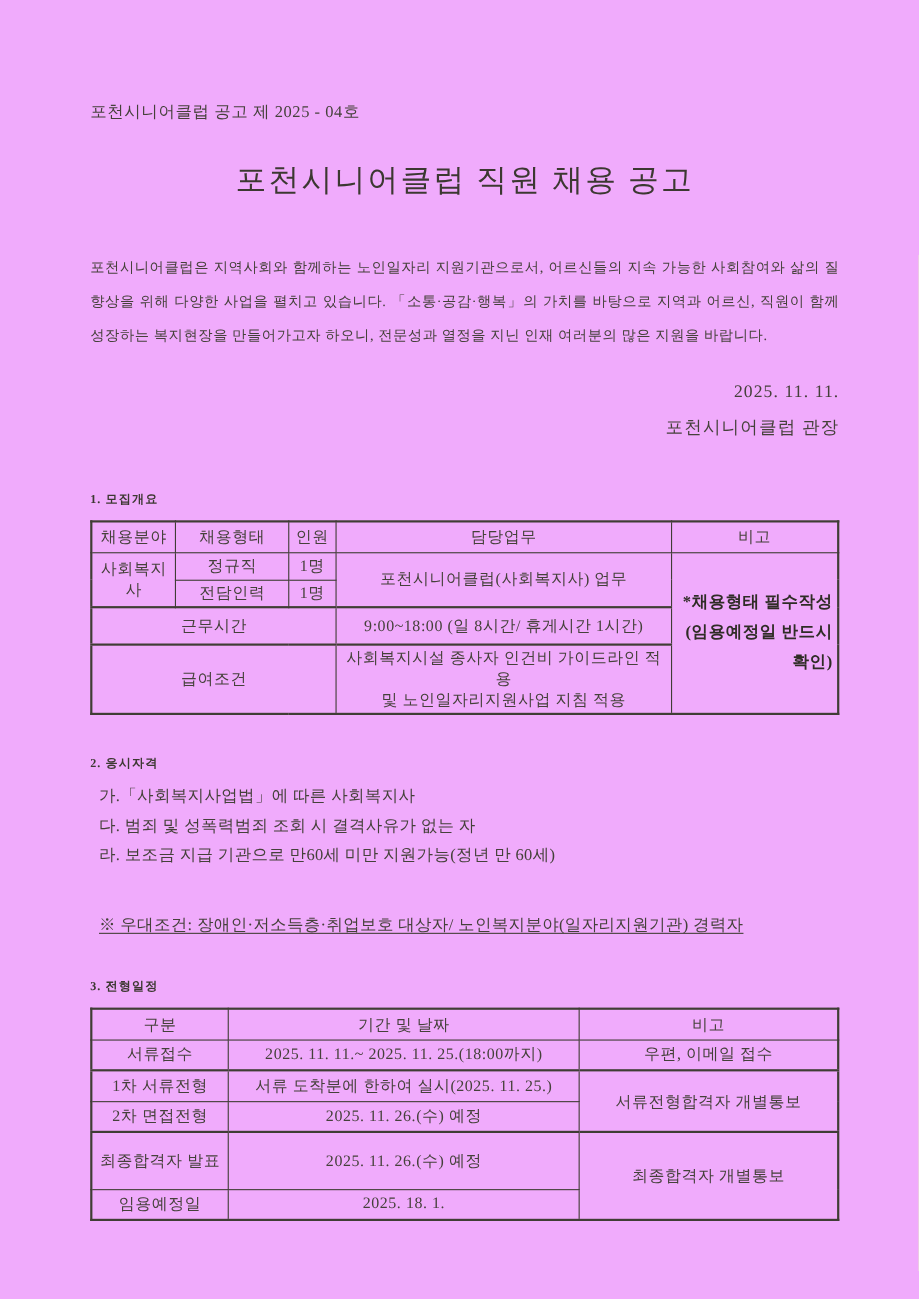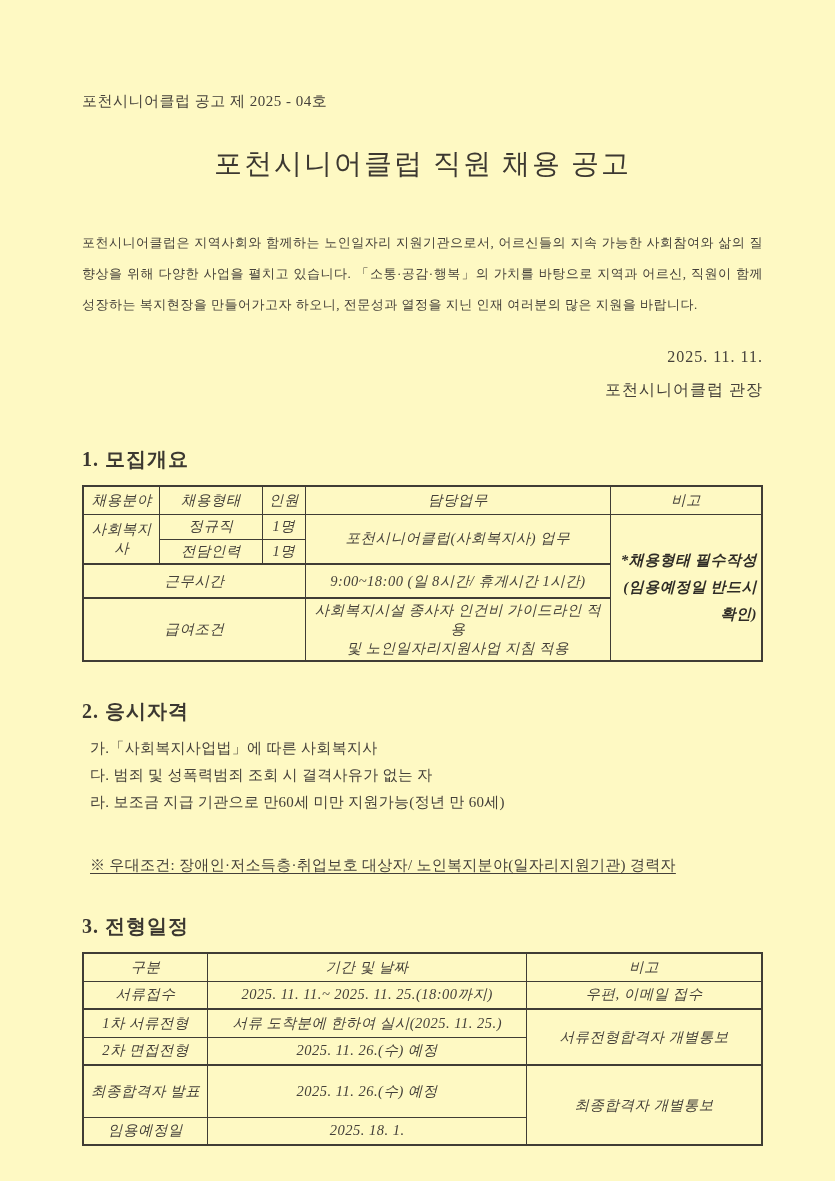--- a/index.html
+++ b/index.html
@@ -1,21 +1,21 @@
 <!DOCTYPE html>
 <html lang="ko"><head>
 <meta charset="utf-8">
 <style>
   * { margin:0; padding:0; box-sizing:border-box; }
   html,body { background:#e9e4d2; }
   .page {
     position:relative;
     width:835px; height:1181px;
     margin:0 auto;
-    background:#fef9c3;
+    background:#f0abfc;
     color:#45413a;
     font-family:"Liberation Serif","DejaVu Serif",serif;
     padding:92px 72px 0 82px;
     overflow:hidden;
   }
   .doc-number { font-size:15px; letter-spacing:0.5px; }
   .doc-title {
     margin-top:34px;
     text-align:center;
     font-size:28px;
@@ -25,33 +25,33 @@
   }
   .intro {
     margin-top:44px;
     font-size:13px;
     line-height:31px;
     text-align:justify;
     word-break:break-all;
     letter-spacing:0.5px;
   }
   .sign-block { margin-top:20px; text-align:right; font-size:16px; line-height:33px; letter-spacing:1px; }
-  .section-heading { font-size:20px; font-weight:bold; letter-spacing:1px; color:#3c3831; }
+  .section-heading { font-size:11px; font-weight:bold; letter-spacing:1px; color:#3c3831; }
   .h1 { margin-top:40px; }
   .h2 { margin-top:36px; }
   .h3 { margin-top:34px; }
   table {
     margin-top:12px;
     width:681px;
     border-collapse:collapse;
     font-size:14.5px;
     color:#45413a;
   }
   table, th, td { border:1px solid #403d35; }
-  table { border:2px solid #403d35;font-style:italic; }
+  table { border:2px solid #403d35; }
   th, td { text-align:center; vertical-align:middle; padding:2px 4px; font-weight:normal; letter-spacing:0.5px; }
   .t1 tr.hrow { height:28px; }
   .t1 tr.r { height:25px;padding-left:24px; }
   .t1 tr.work { height:34px; }
   .t1 tr.salary { height:50px; }
   .t1 tr.salary td, .t1 tr.work td { border-top:2px solid #403d35; }
   .note-cell { font-weight:bold; font-size:15px; line-height:27px; color:#2f2c26;text-align:right; }
   .t2 tr { height:28px; }
   .t2 tr.tall { height:52px; }
   .t2 tr.thick td { border-top:2px solid #403d35; }

